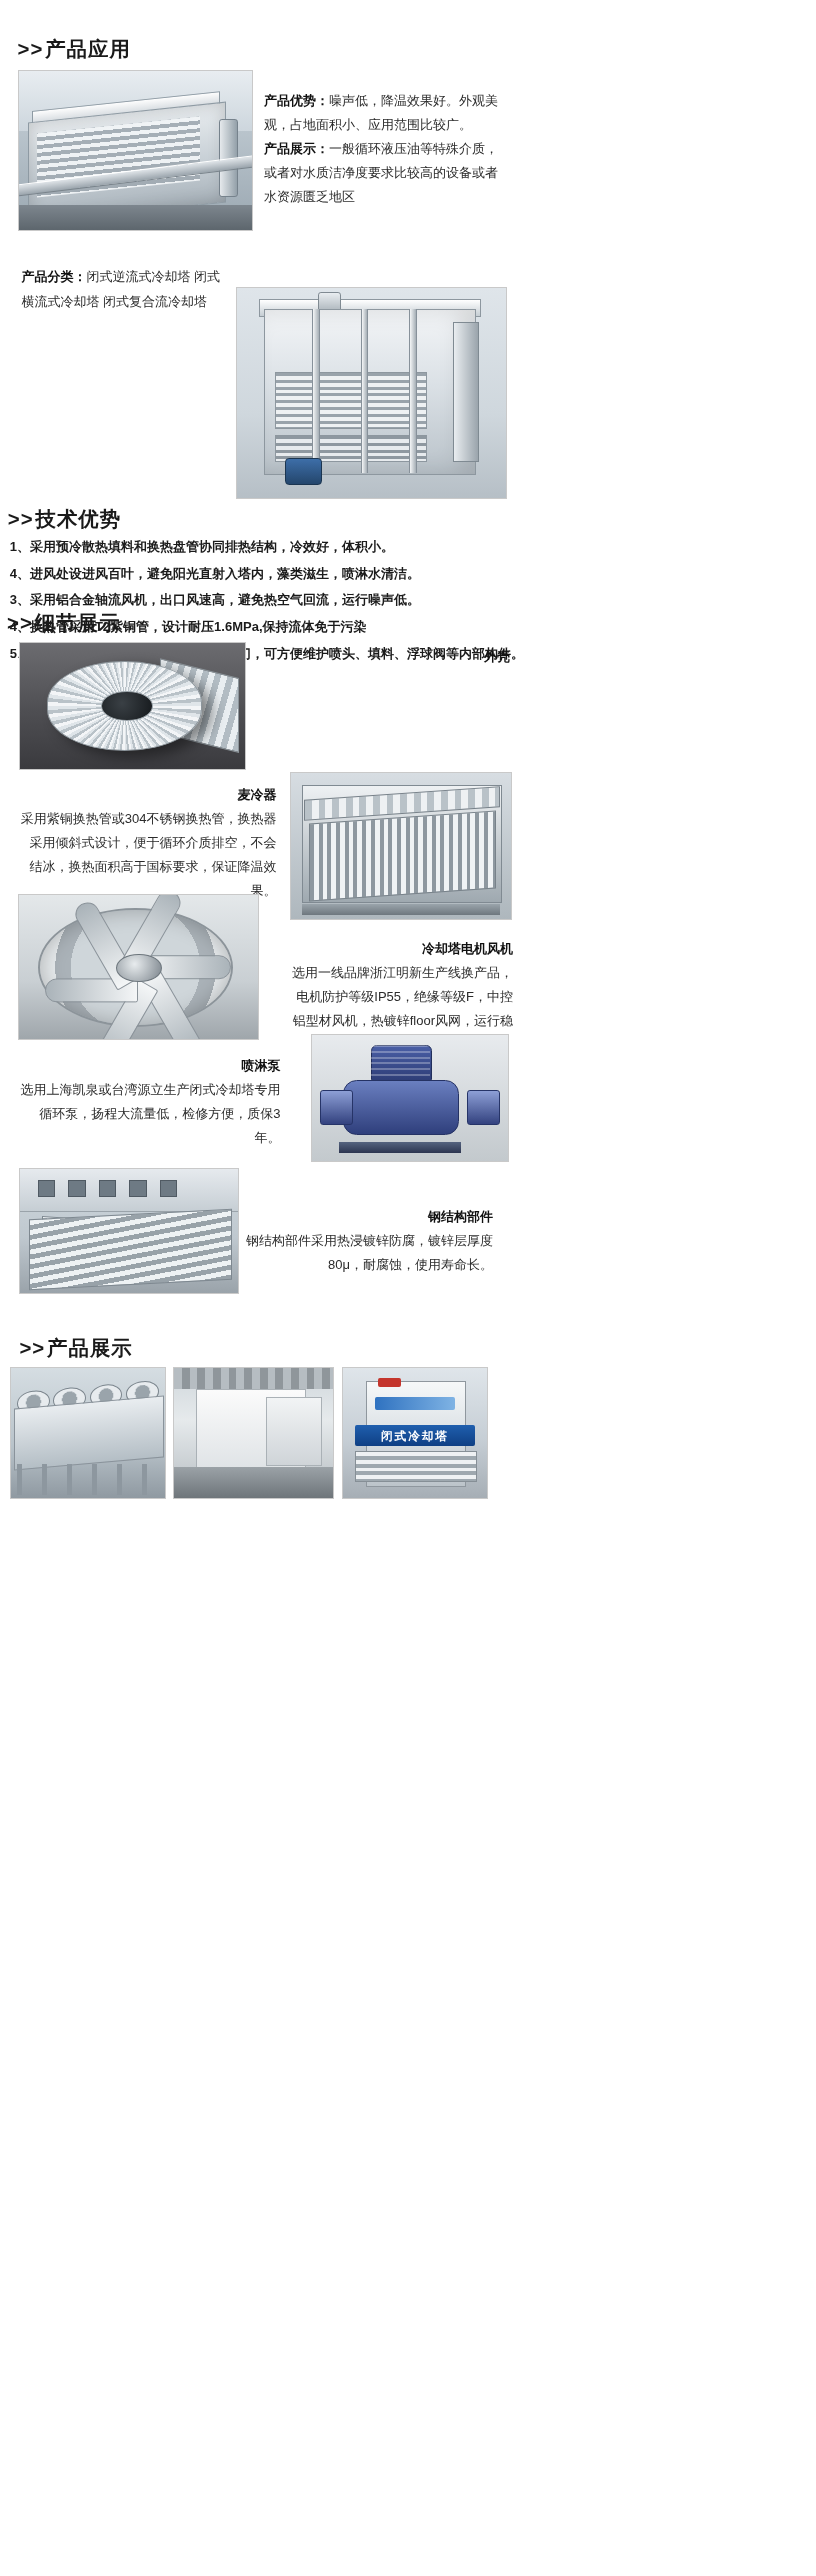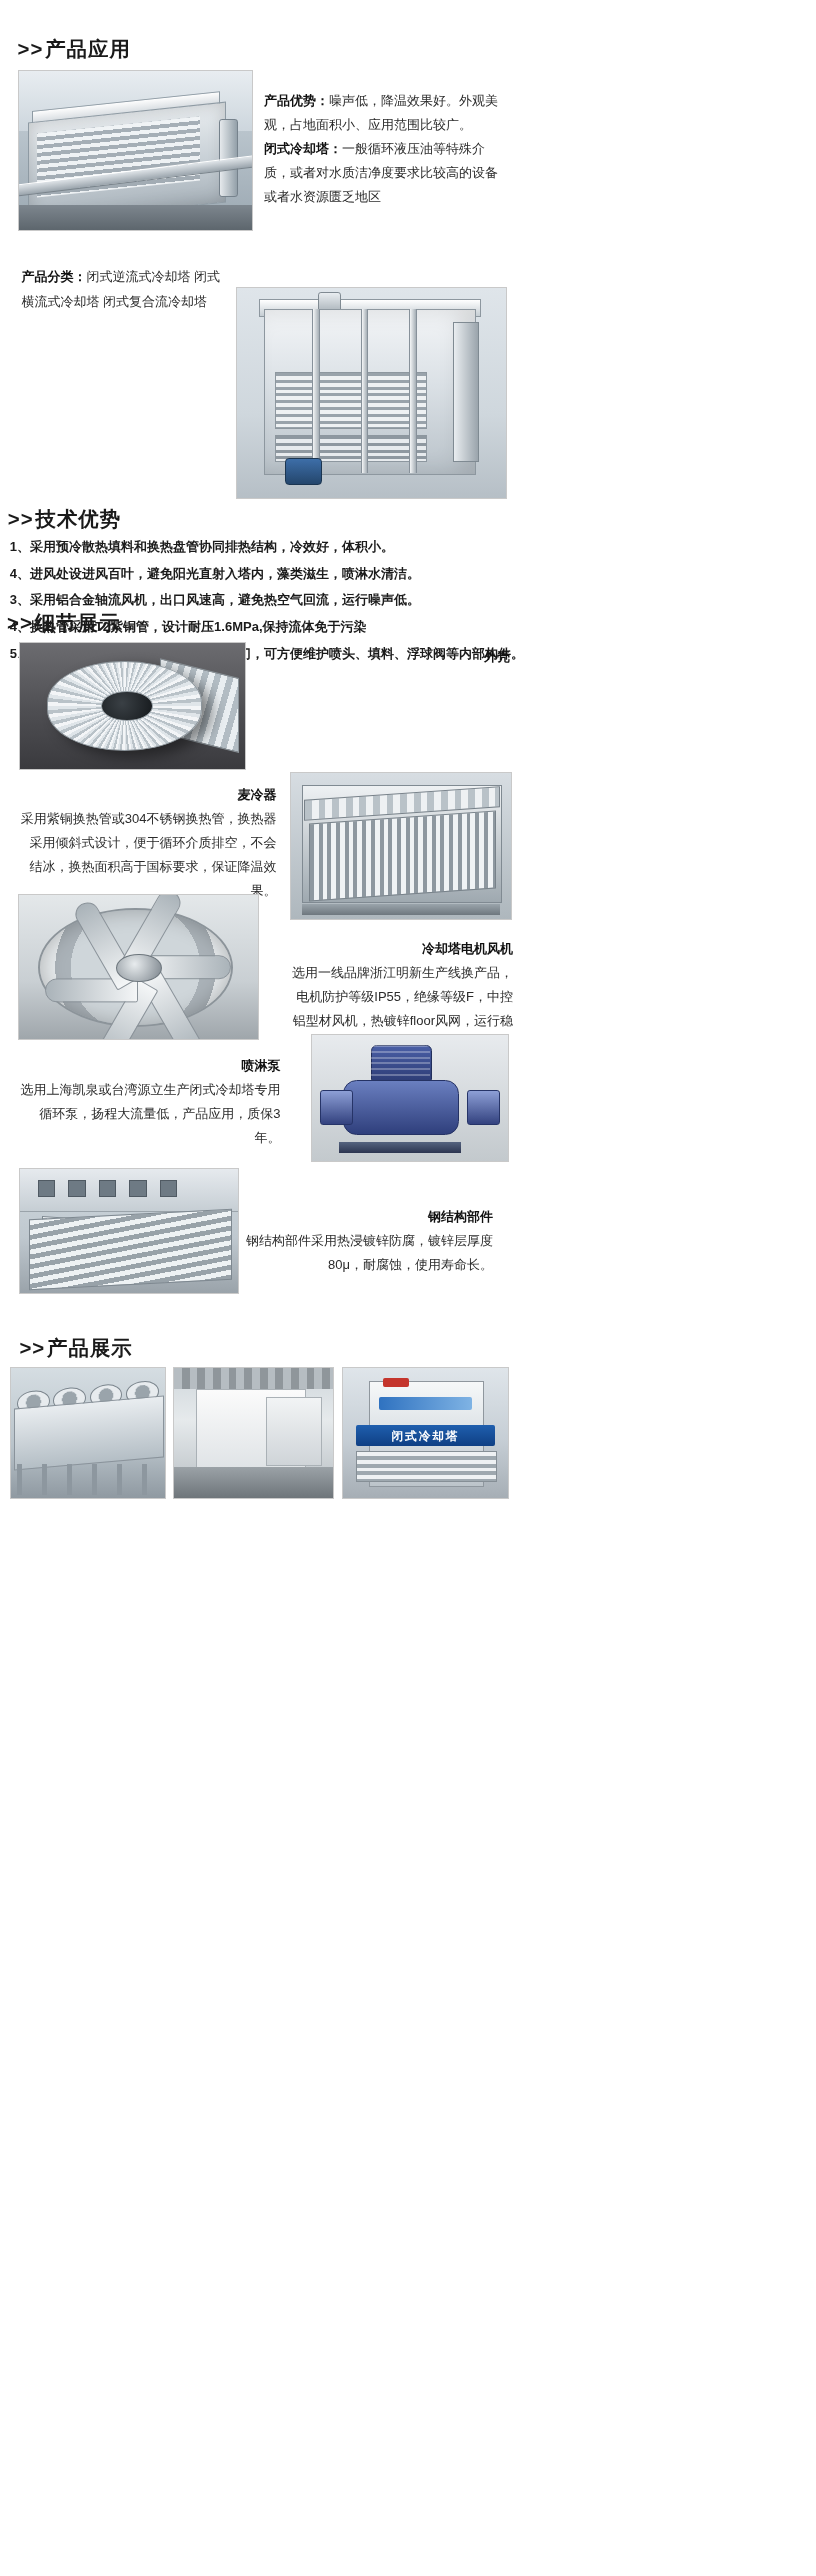--- a/index.html
+++ b/index.html
@@ -392,21 +392,21 @@
   </div>
 
   <div class="txt" style="left:264px; top:89px; width:245px;">
     <div>
       <span class="lbl-bold">产品优势：</span><span>噪声低，降温效果好。外观美观，占地面积小、应用范围比较广。</span>
     </div>
   </div>
 
   <div class="txt" style="left:264px; top:137px; width:245px;">
     <div>
-      <span class="lbl-bold">闭式冷却塔：</span><span>一般循环液压油等特殊介质，或者对水质洁净度要求比较高的设备或者水资源匮乏地区</span>
+      <span class="lbl-bold">产品展示：</span><span>一般循环液压油等特殊介质，或者对水质洁净度要求比较高的设备或者水资源匮乏地区</span>
     </div>
   </div>
 
   <div class="txt" style="left:21.4px; top:264px; width:210px; line-height:1.95;">
     <div>
       <span class="lbl-bold">产品分类：</span><span>闭式逆流式冷却塔 闭式横流式冷却塔 闭式复合流冷却塔</span>
     </div>
   </div>
 
   <div class="imgbox" style="left:236px; top:287px; width:271px; height:212px;">
@@ -486,21 +486,21 @@
       <div class="motor"></div>
       <div class="fins"></div>
       <div class="casing"></div>
       <div class="flangeL"></div>
       <div class="flangeR"></div>
       <div class="base"></div>
     </div>
   </div>
   <div class="txt center" style="left:19.4px; top:1054px; width:261px;">
     <div class="detail-title">喷淋泵</div>
-    <div>选用上海凯泉或台湾源立生产闭式冷却塔专用循环泵，扬程大流量低，产品应用，质保3年。</div>
+    <div>选用上海凯泉或台湾源立生产闭式冷却塔专用循环泵，扬程大流量低，检修方便，质保3年。</div>
   </div>
 
   <div class="imgbox" style="left:19.4px; top:1168px; width:220px; height:126px;">
     <div class="steel">
       <div class="bldg"></div>
       <div class="win" style="left:8%"></div>
       <div class="win" style="left:22%"></div>
       <div class="win" style="left:36%"></div>
       <div class="win" style="left:50%"></div>
       <div class="win" style="left:64%"></div>
@@ -532,21 +532,21 @@
 
   <div class="imgbox" style="left:173px; top:1367px; width:161px; height:132px;">
     <div class="show2">
       <div class="ceil"></div>
       <div class="wall"></div>
       <div class="wall2"></div>
       <div class="floor"></div>
     </div>
   </div>
 
-  <div class="imgbox" style="left:342px; top:1367px; width:167px; height:132px;">
+  <div class="imgbox" style="left:342px; top:1367px; width:146px; height:132px;">
     <div class="show3">
       <div class="tower"></div>
       <div class="redtop"></div>
       <div class="logo"></div>
       <div class="bluebanner">闭式冷却塔</div>
       <div class="slats"></div>
     </div>
   </div>
 
 </div>

